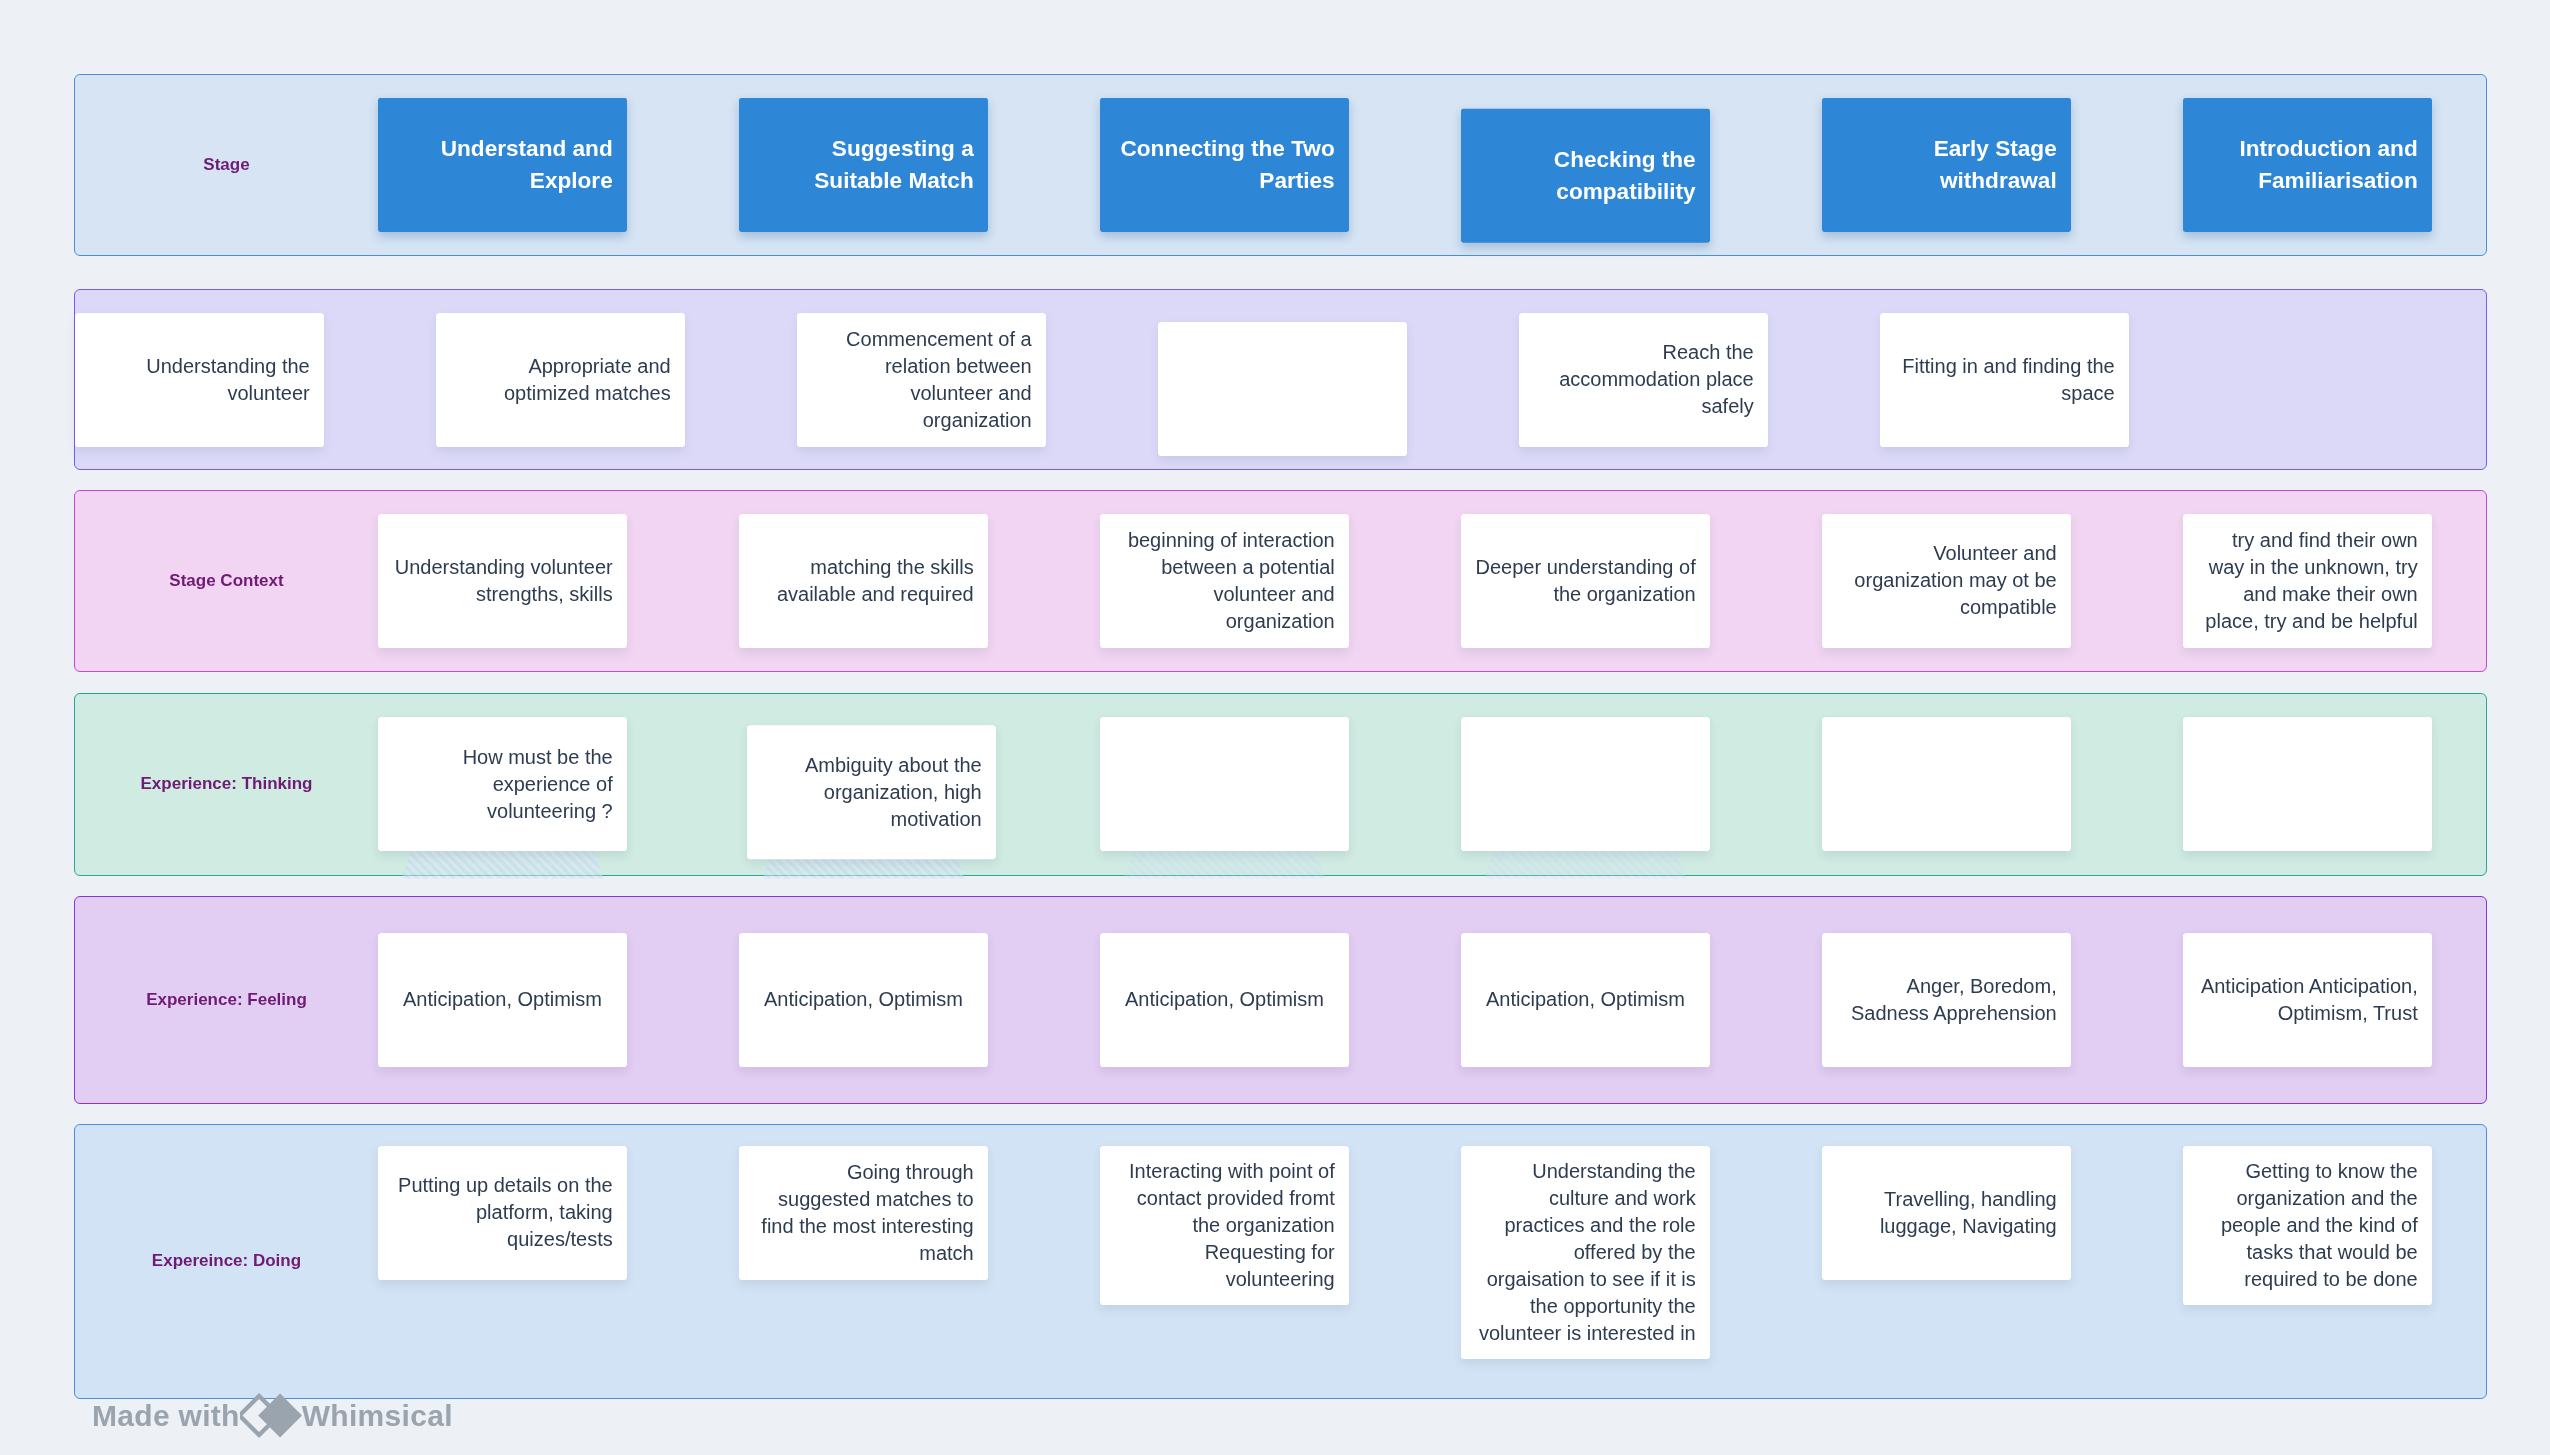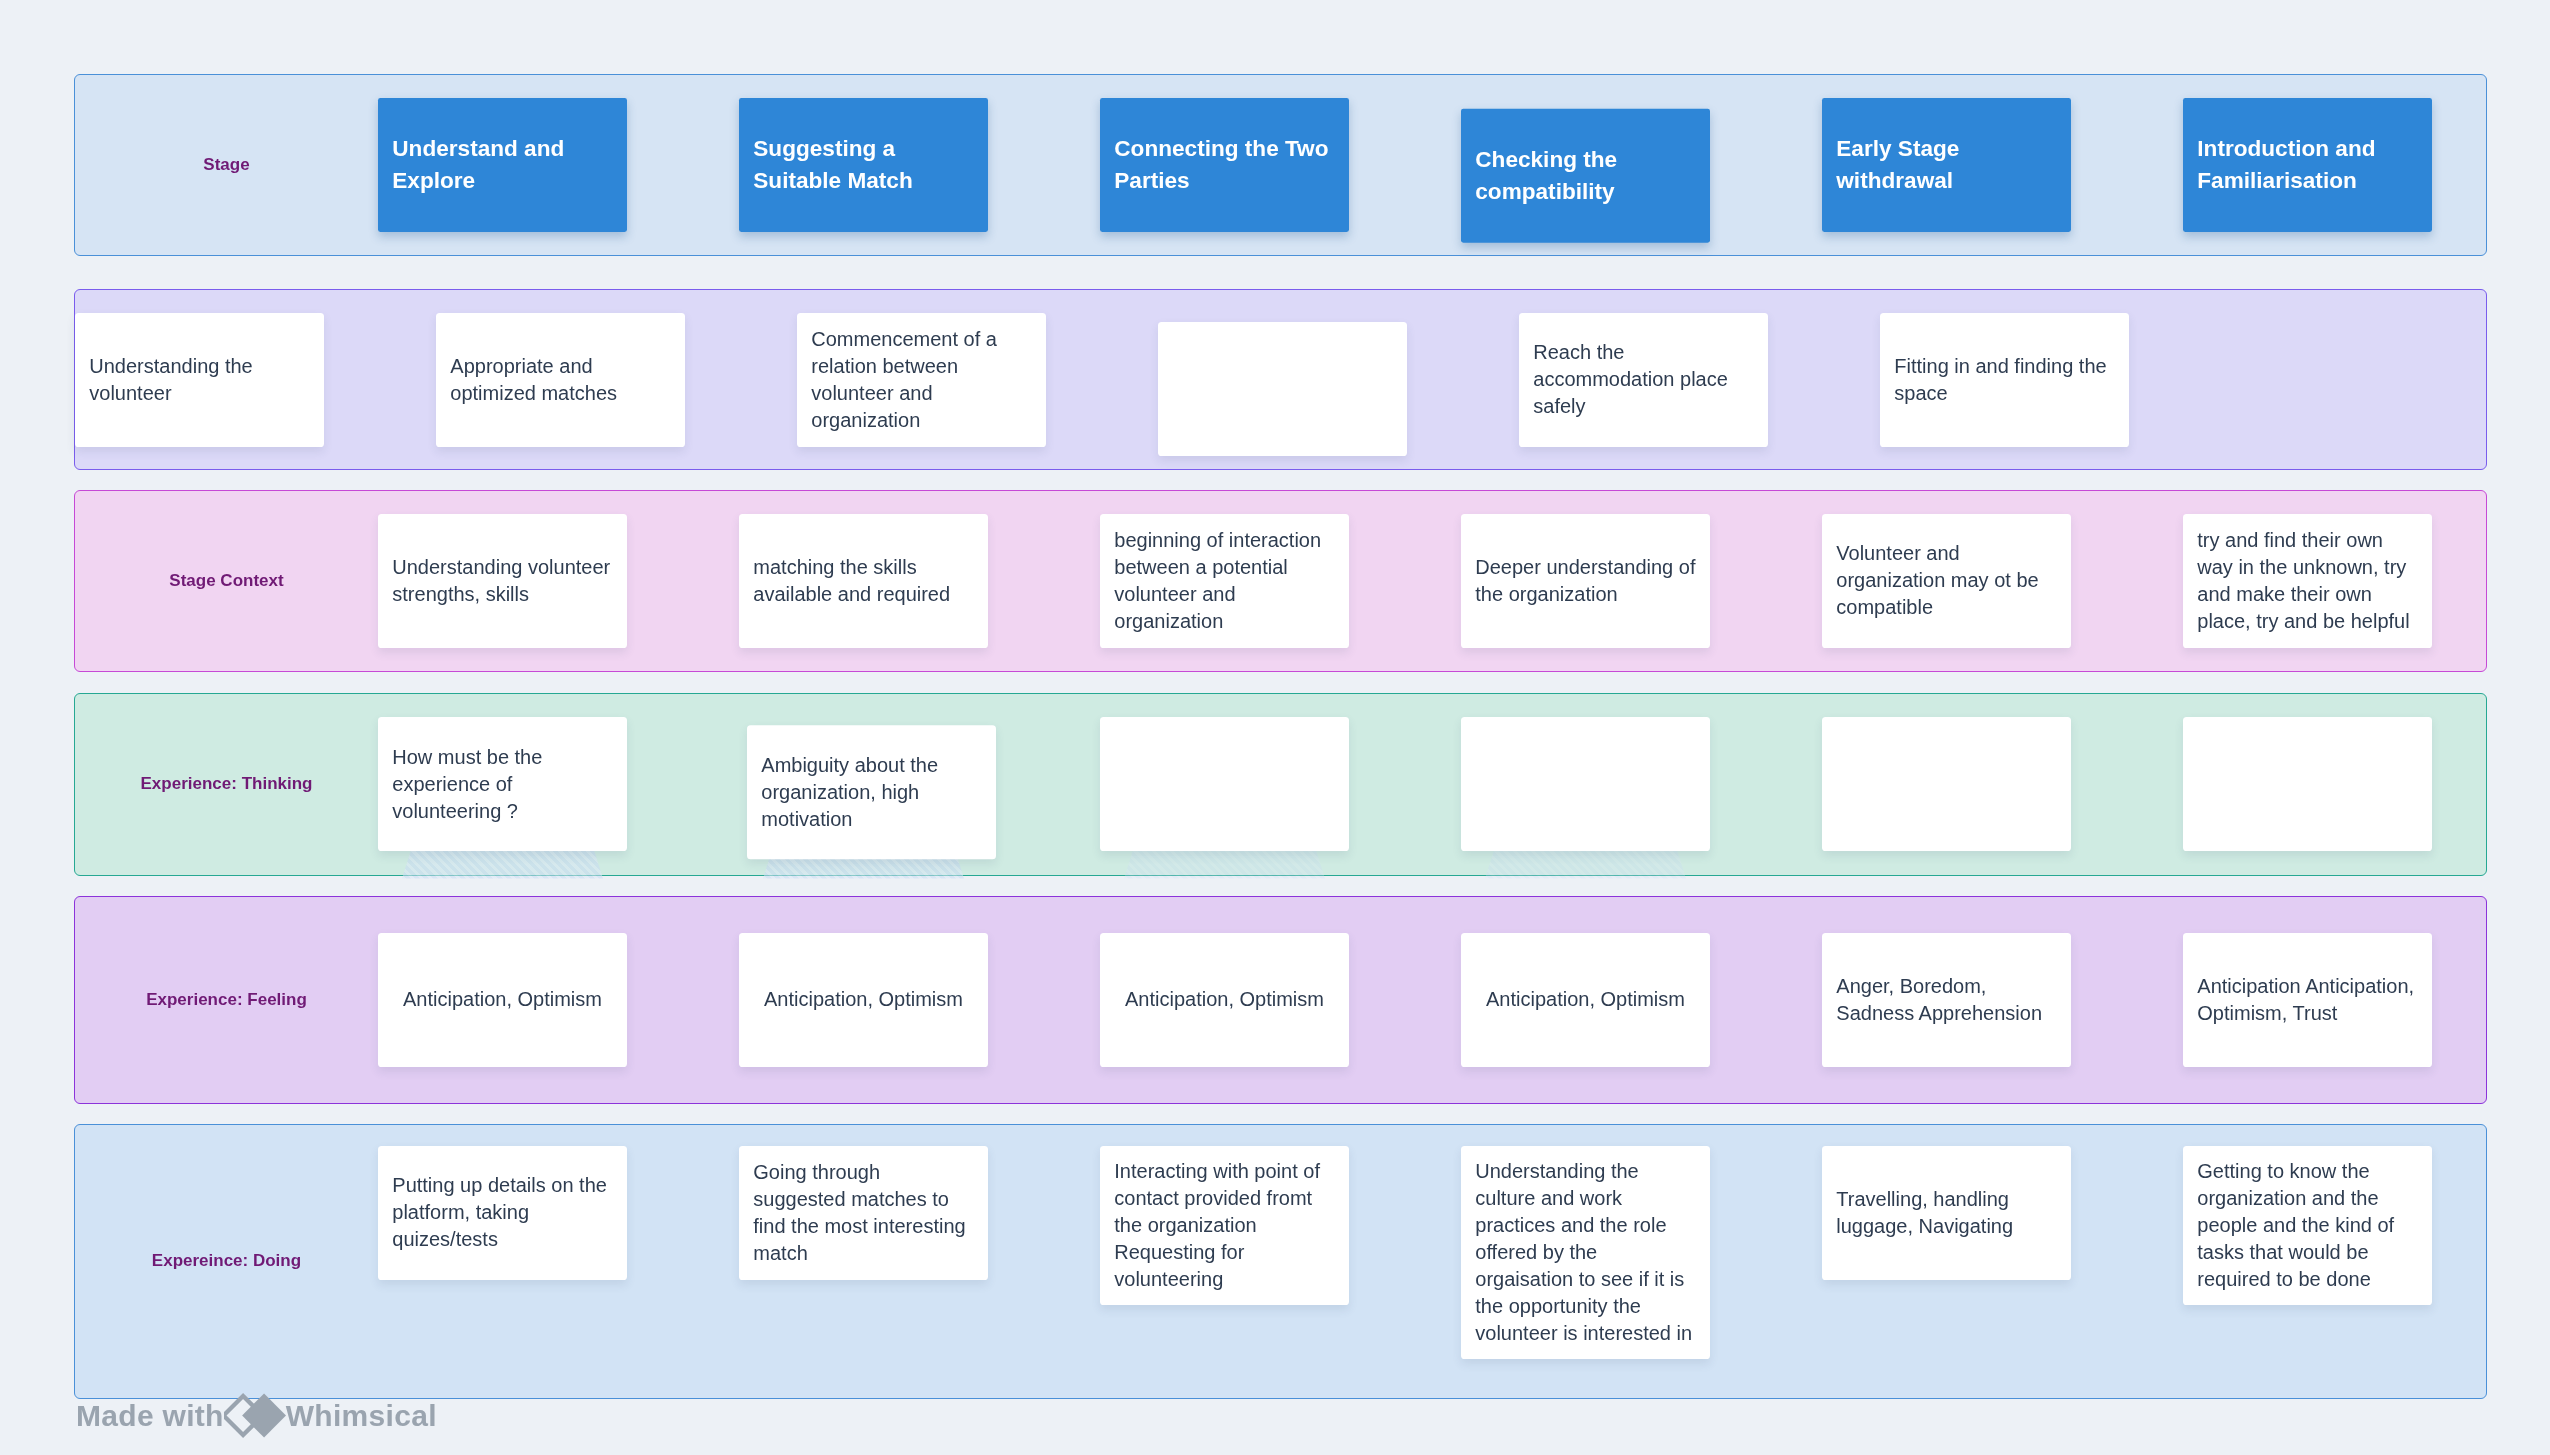--- a/index.html
+++ b/index.html
@@ -39,21 +39,21 @@
   .cell { position: relative; height: 100%; display: flex; align-items: center; }
   .row.top-align .cell { align-items: flex-start; padding-top: 21.4px; box-sizing: border-box; }
   .card {
     box-sizing: border-box;
     width: 249px;
     min-height: 134px;
     background: #ffffff;
     border-radius: 3.6px;
     box-shadow: 0 4.2px 9.5px rgba(45, 70, 105, 0.10);
     display: flex; align-items: center; justify-content: center;
-    text-align: left;
+    text-align: right;
     padding: 12px 14.3px;
     font-size: 20px; line-height: 27px; color: #2e3c50;
     position: relative; z-index: 1;
   }
   .card.stage {
     background: #2e86d7;
     color: #ffffff;
     font-weight: 700;
     font-size: 22.6px; line-height: 32px;
     height: 134px;
@@ -63,21 +63,21 @@
   .ghost {
     position: absolute;
     left: 24px; width: 201px; height: 38px;
     bottom: -3.6px;
     background: #c9daf2;
     clip-path: polygon(6% 0, 94% 0, 100% 100%, 0 100%);
     background-image: repeating-linear-gradient(45deg, rgba(255,255,255,0.35) 0 3px, transparent 3px 6.5px);
     z-index: 0;
   }
   #footer {
-    position: absolute; left: 76px; top: 1390px;
+    position: absolute; left: 92px; top: 1390px;
     display: flex; align-items: center; gap: 0;
     color: #9aa4af; cursor: pointer;
   }
   #footer .txt { font-size: 30px; font-weight: 700; letter-spacing: 0.3px; }
   #footer svg { width: 62px; height: 51px; display: block; }
 </style>
 </head>
 <body>
 
 <div id="board">

